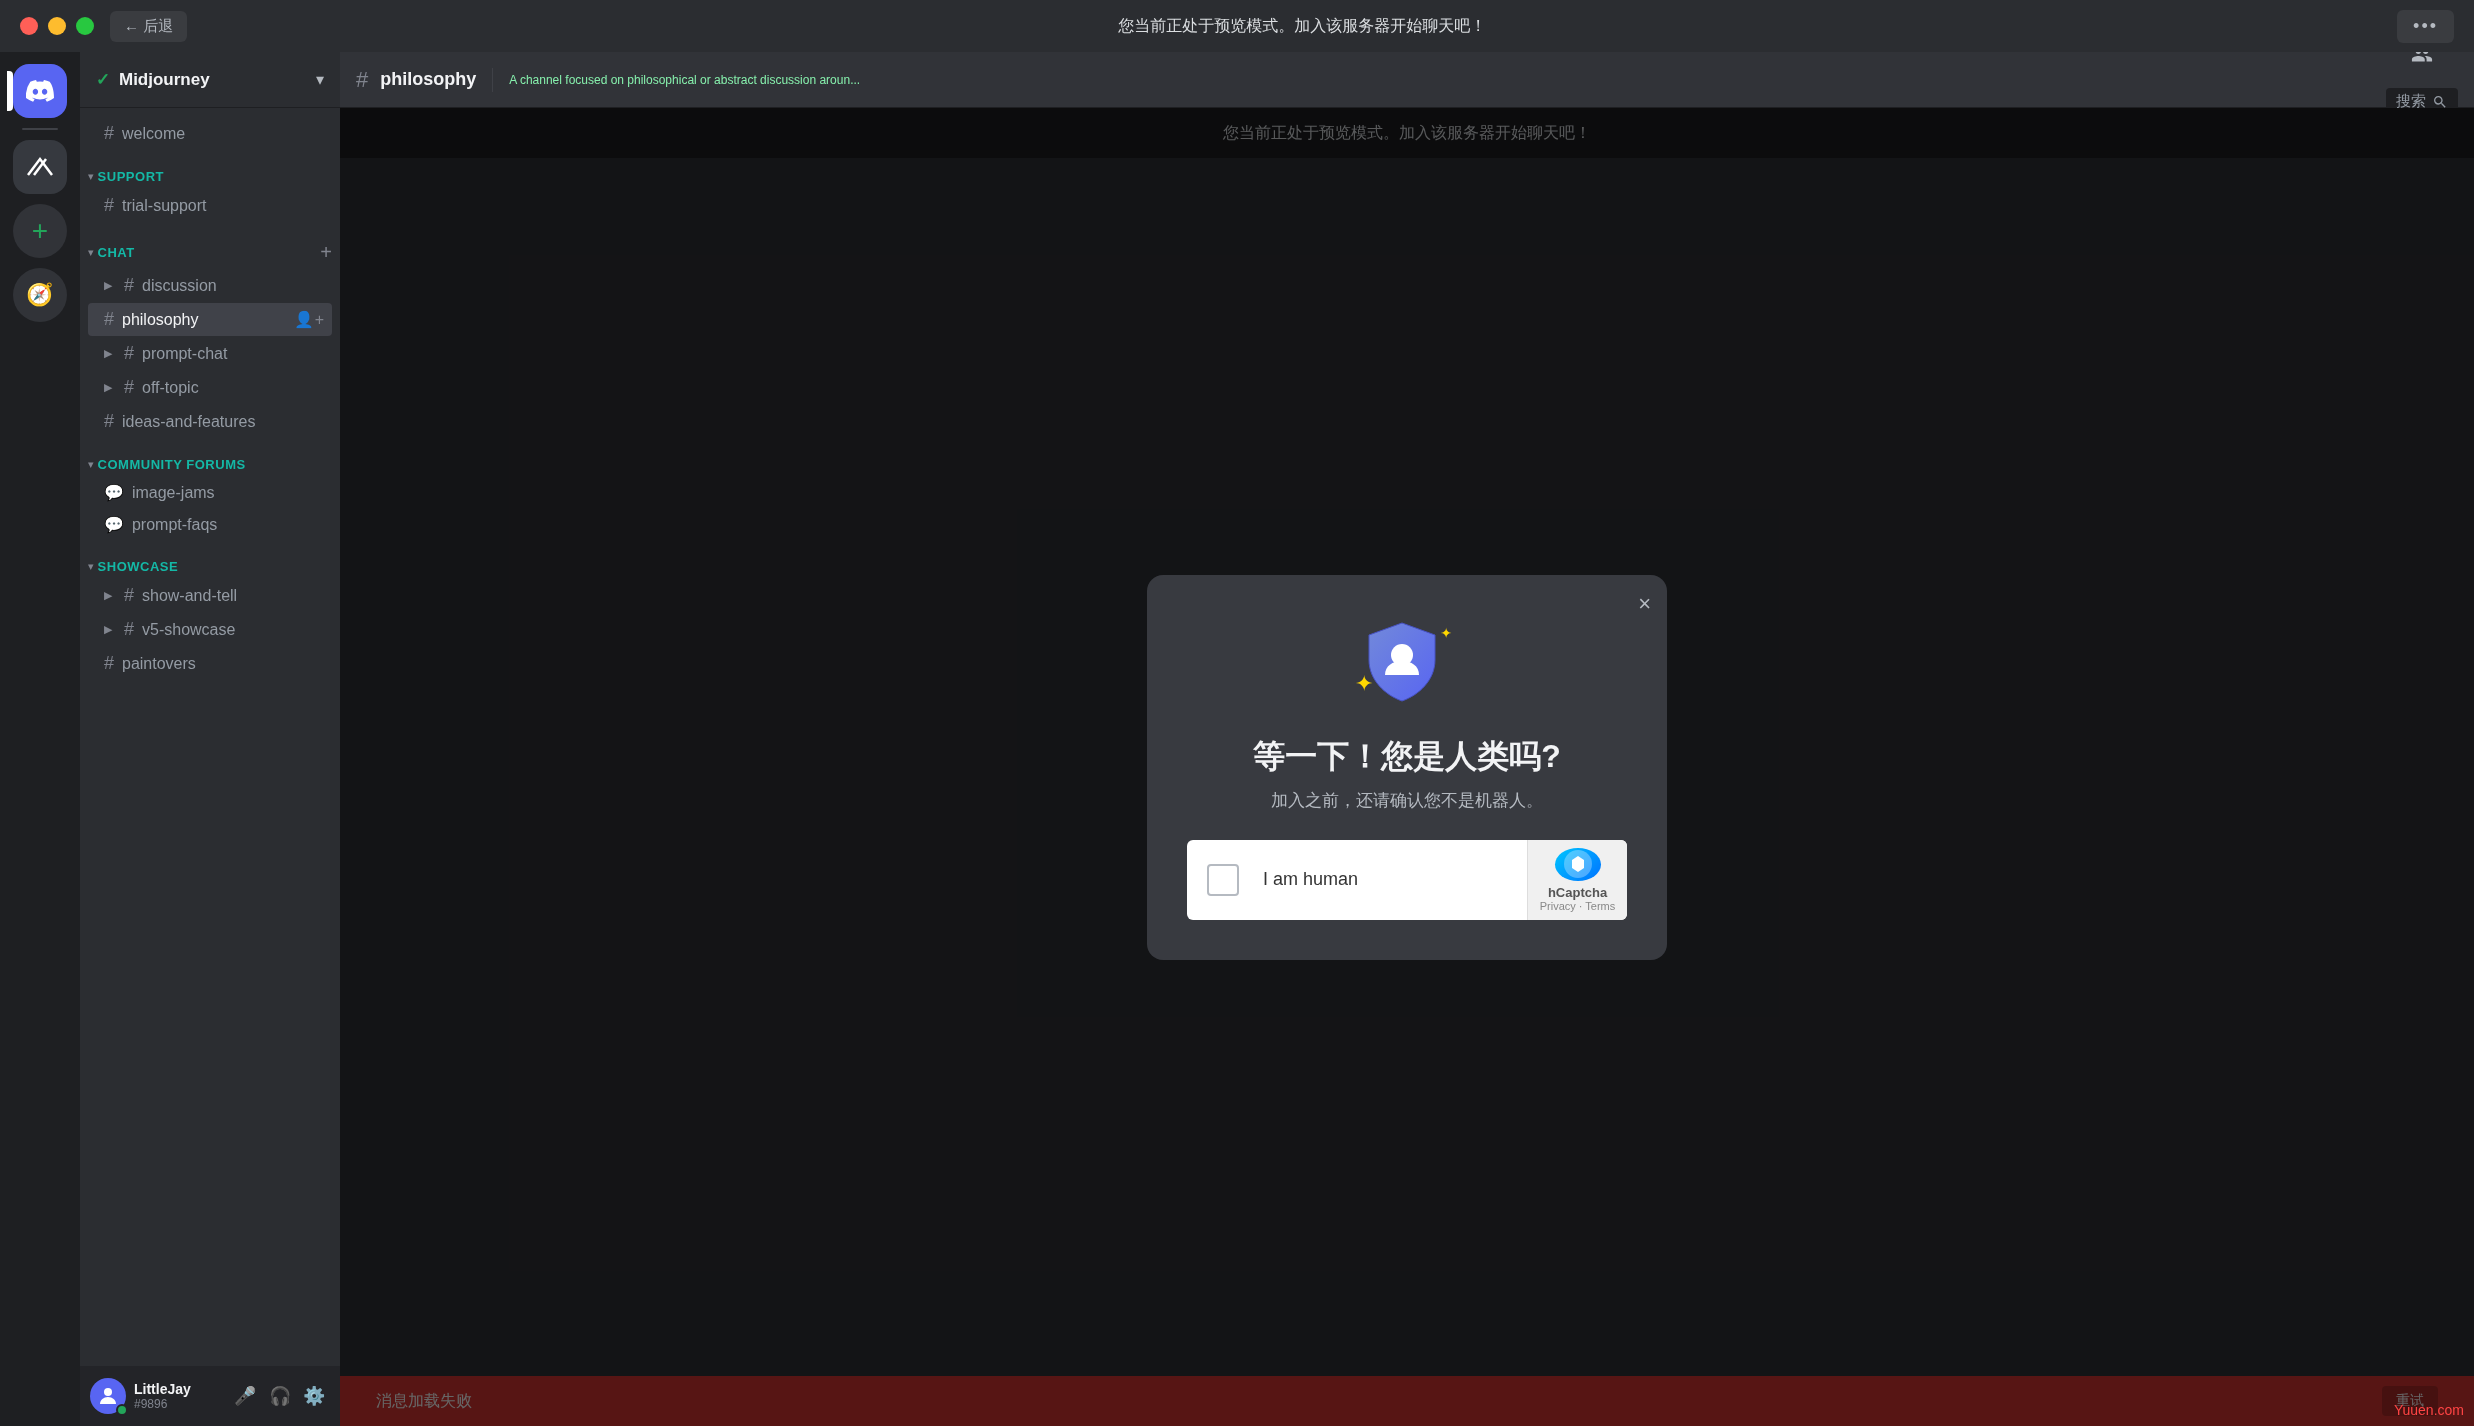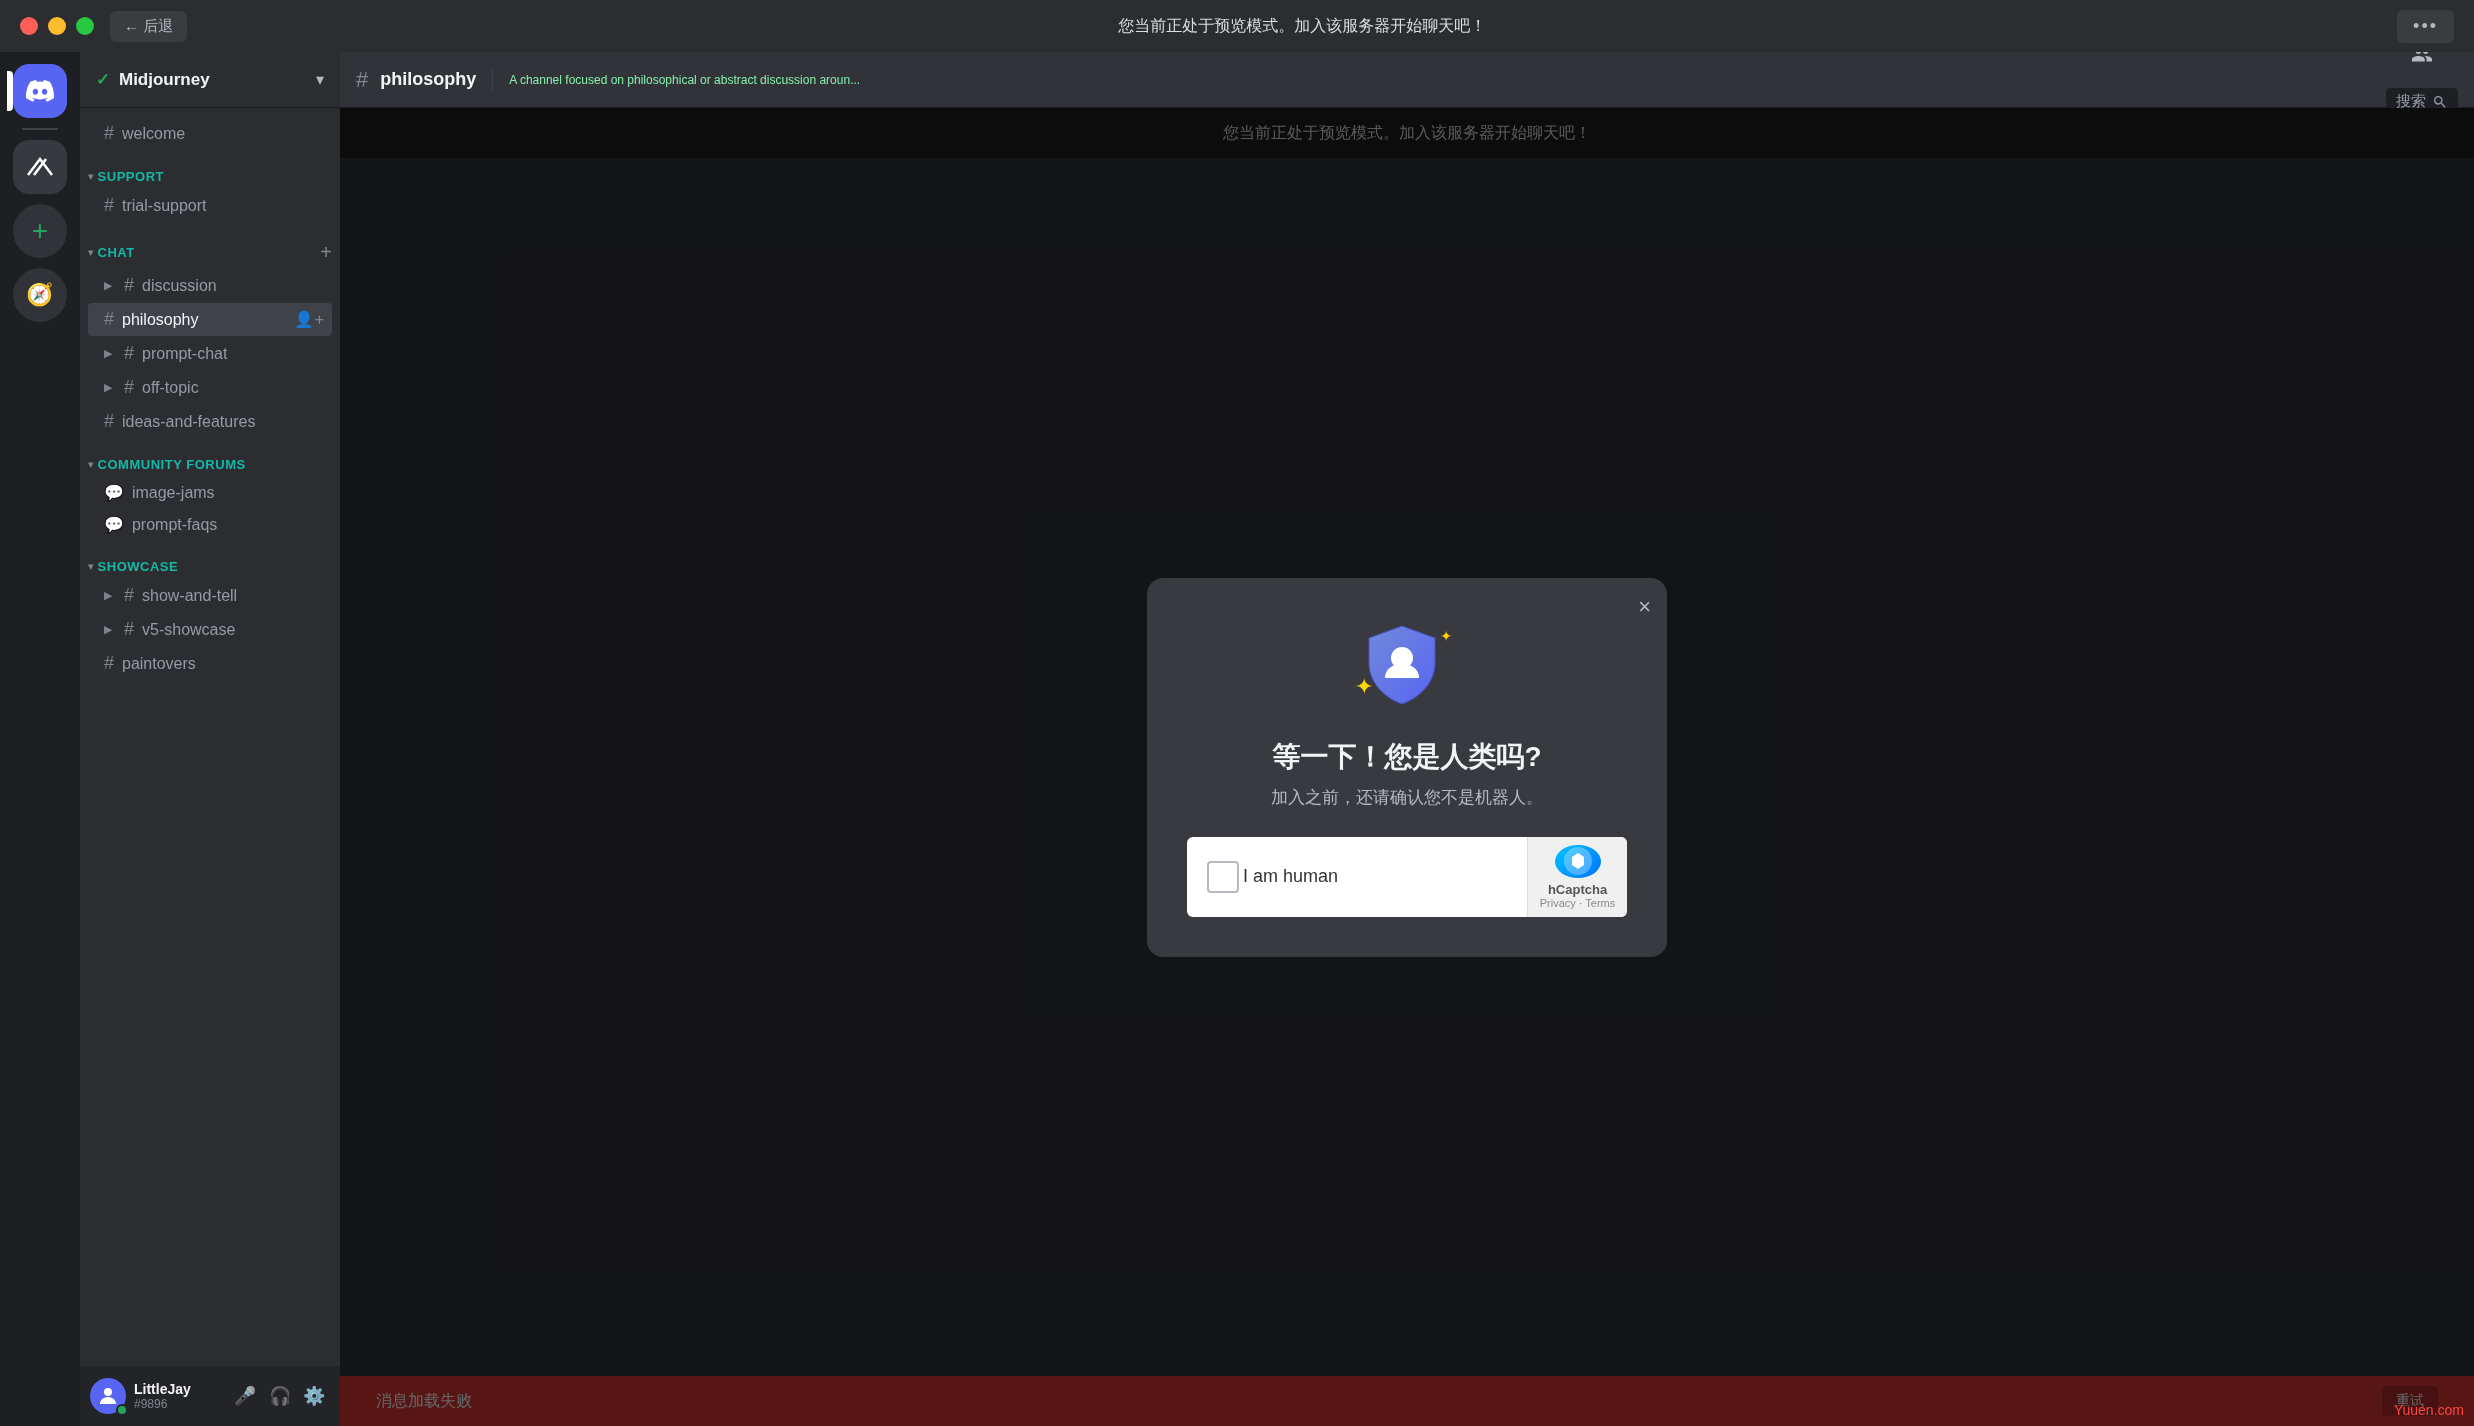--- a/index.html
+++ b/index.html
@@ -405,21 +405,21 @@
     .modal-shield {
       width: 100px; height: 100px;
       margin-bottom: 20px;
       position: relative;
       display: flex;
       align-items: center;
       justify-content: center;
     }
     .modal-title {
       color: #f2f3f5;
-      font-size: 28px;
+      font-size: 32px;
       font-weight: 800;
       margin-bottom: 10px;
       text-align: center;
     }
     .modal-subtitle {
       color: #b5bac1;
       font-size: 17px;
       margin-bottom: 28px;
       text-align: center;
     }
@@ -431,21 +431,21 @@
       display: flex;
       align-items: center;
       height: 80px;
       overflow: hidden;
     }
     .captcha-left {
       flex: 1;
       display: flex;
       align-items: center;
       padding: 0 20px;
-      gap: 4px;
+      gap: 24px;
     }
     .captcha-checkbox {
       width: 32px; height: 32px;
       border: 2px solid #b5bac1;
       border-radius: 4px;
       background: #fff;
       flex-shrink: 0;
       cursor: pointer;
       display: flex;
       align-items: center;

